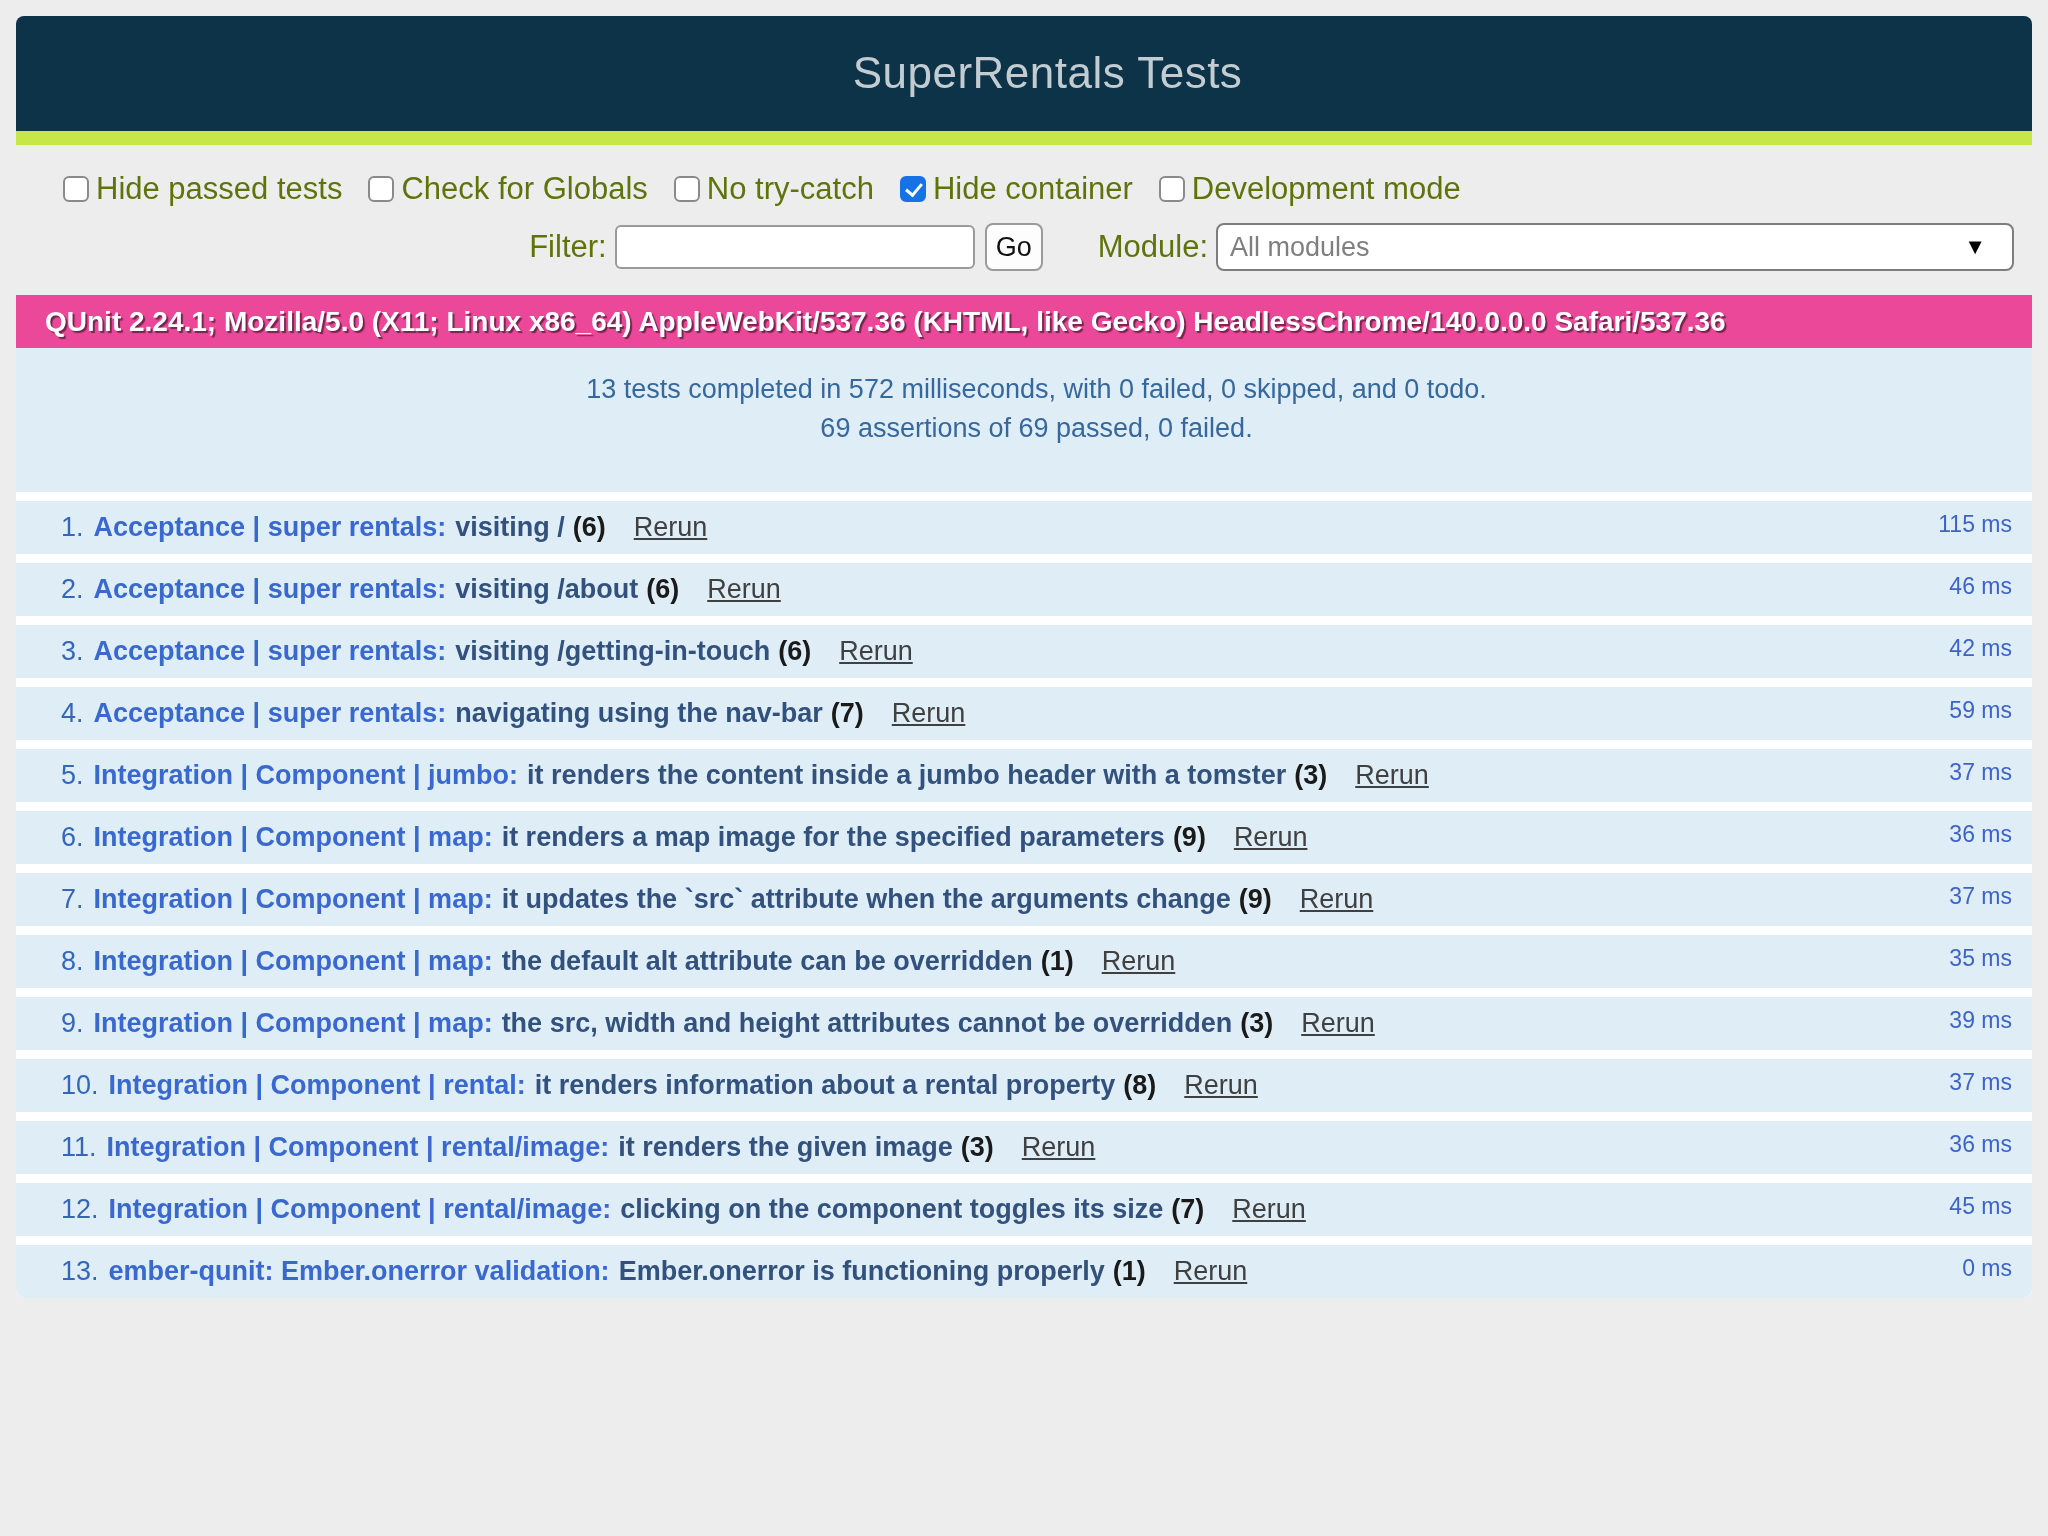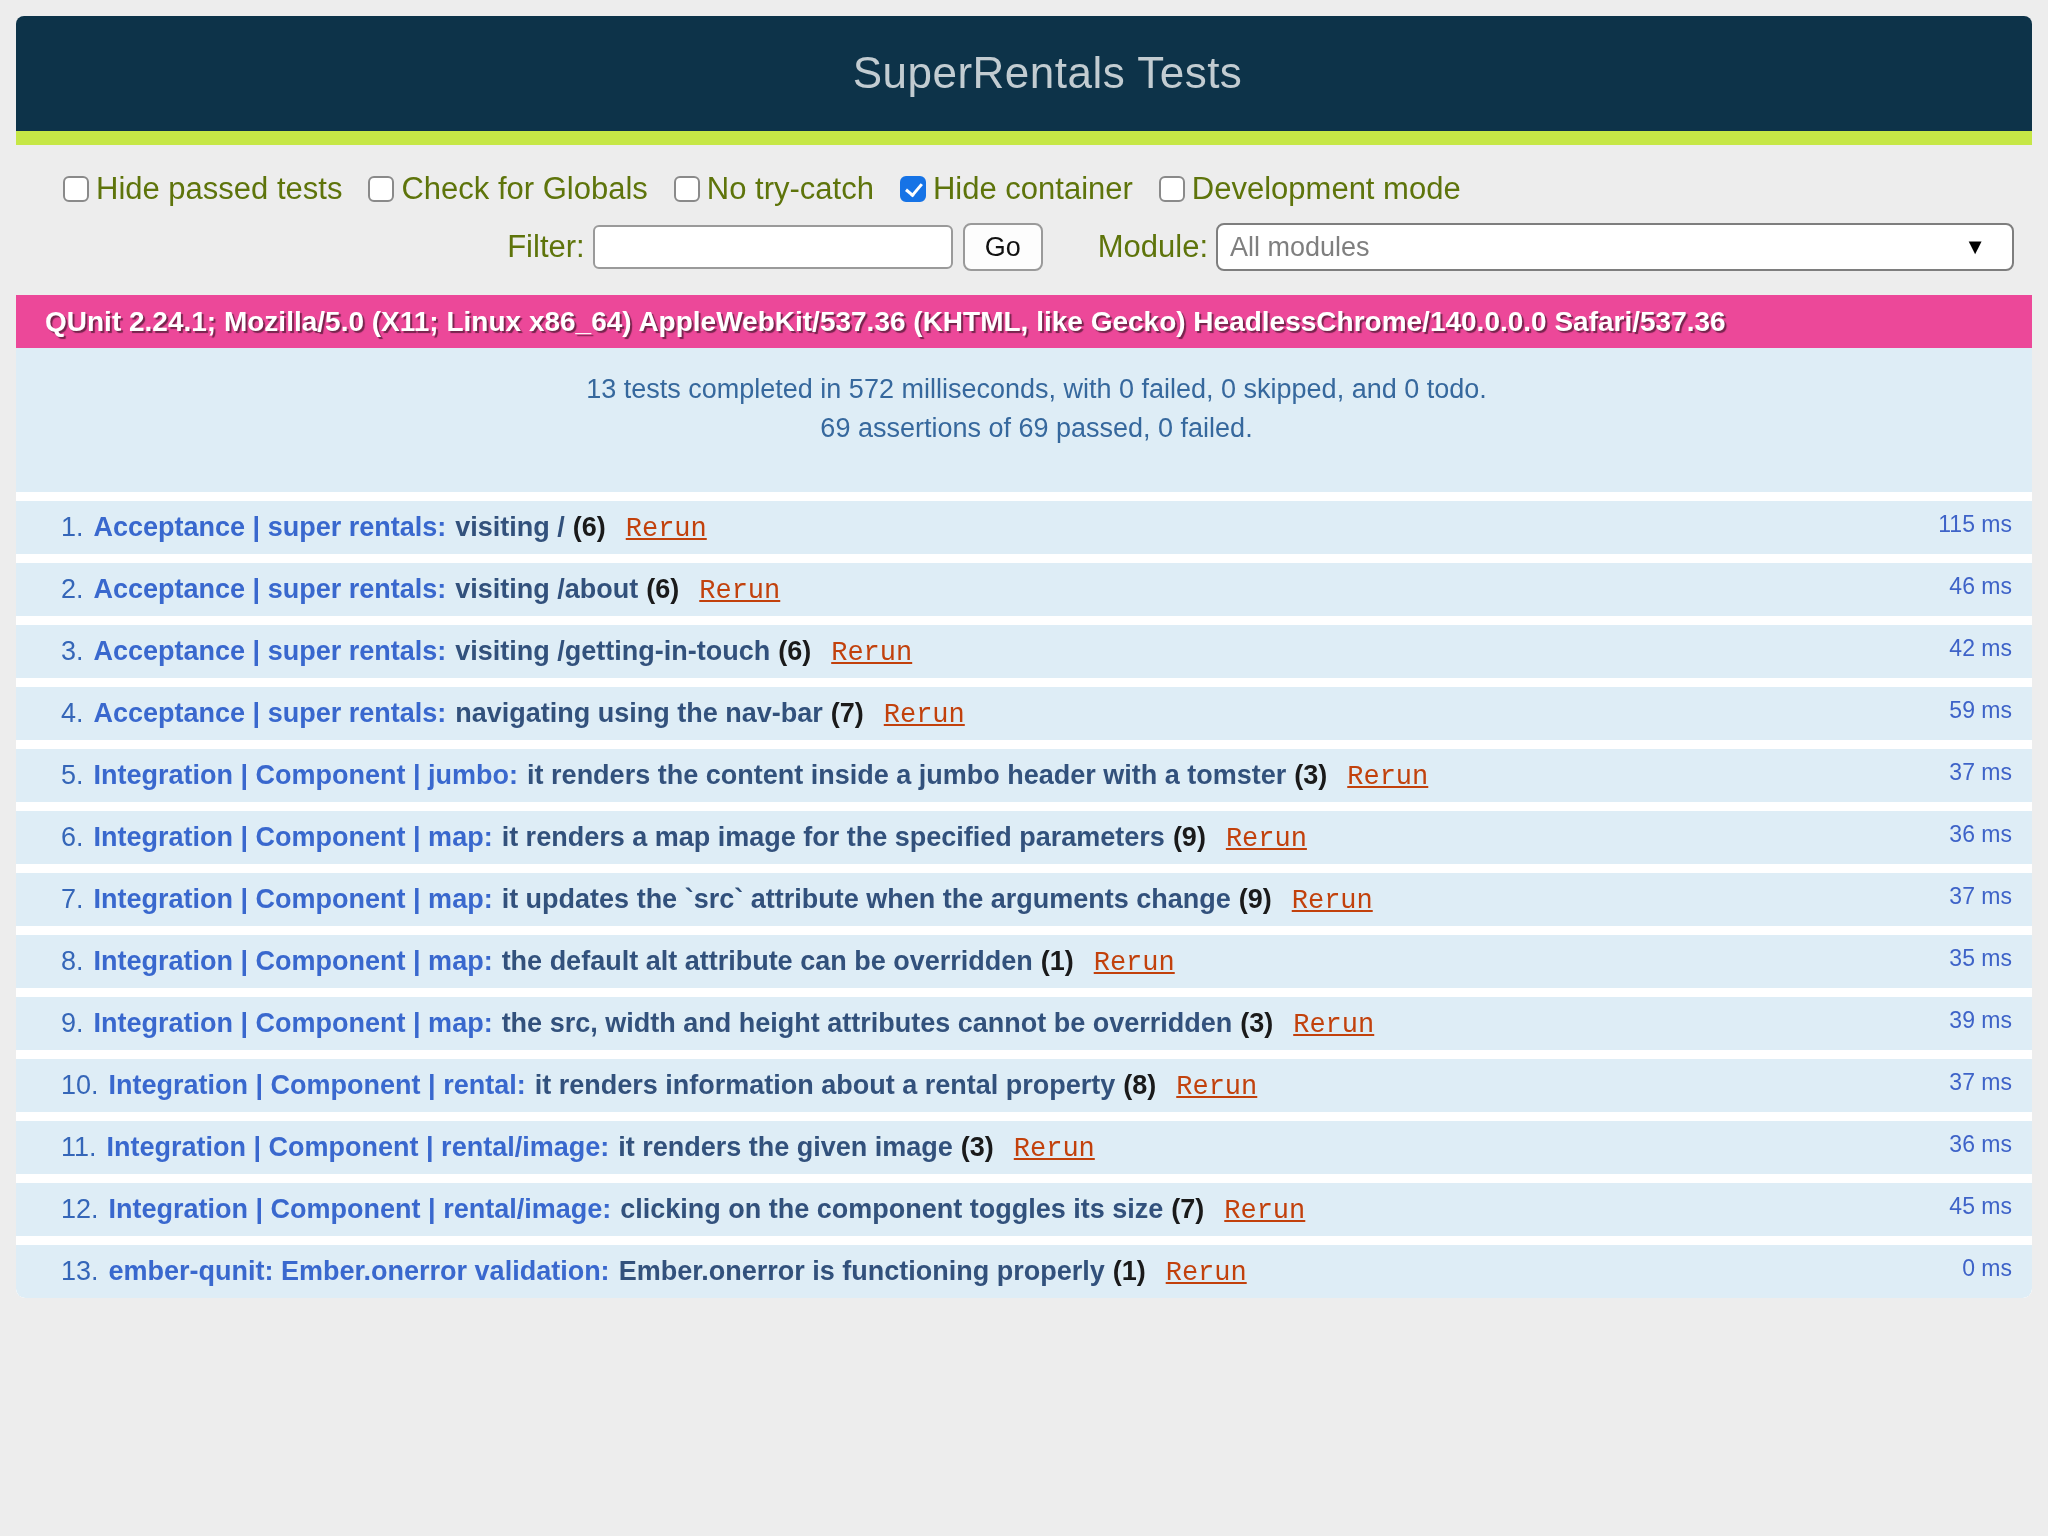--- a/index.html
+++ b/index.html
@@ -61,21 +61,21 @@
     background: #FFF; margin-left: 8px;
     font-size: 26px; padding: 0 10px;
     font-family: "Liberation Sans", sans-serif;
   }
   .go-btn {
     height: 48px; min-width: 50px;
     margin-left: 10px;
     border: 2px solid #9A9A9A; border-radius: 8px;
     background: #FDFDFD;
     font-size: 27px; color: #111;
-    padding: 0 20px;
+    padding: 0 9px;
     font-family: "Liberation Sans", sans-serif;
   }
   .module-label { margin-left: 55px; }
   .module-select {
     width: 798px; height: 48px;
     margin-left: 8px;
     border: 2px solid #7E7E7E; border-radius: 8px;
     background: #FFF;
     display: flex; align-items: center; justify-content: space-between;
     padding: 0 26px 0 12px;
@@ -116,21 +116,21 @@
     padding: 11px 20px 0 45px;
     font-size: 27px;
     position: relative;
     white-space: nowrap;
   }
   ol.tests li:last-child { border-radius: 0 0 9px 9px; }
   .t-num   { color: #3566B8; margin-right: 10px; }
   .t-mod   { color: #3968CE; font-weight: bold; margin-right: 9px; }
   .t-name  { color: #32517C; font-weight: bold; }
   .t-count { color: #1A1A1A; font-weight: bold; margin: 0 8px 0 8px; }
-  .t-rerun { color: #c2410c; text-decoration: underline; margin-left: 12px; cursor: pointer; font-family: Liberation Mono, monospace; }
+  .t-rerun { color: #404040; text-decoration: underline; margin-left: 20px; cursor: pointer; }
   .t-runtime {
     position: absolute; top: 10px; right: 20px;
     font-size: 23px; color: #3E63C8;
   }
 </style>
 </head>
 <body>
 
 <div class="content">
 

